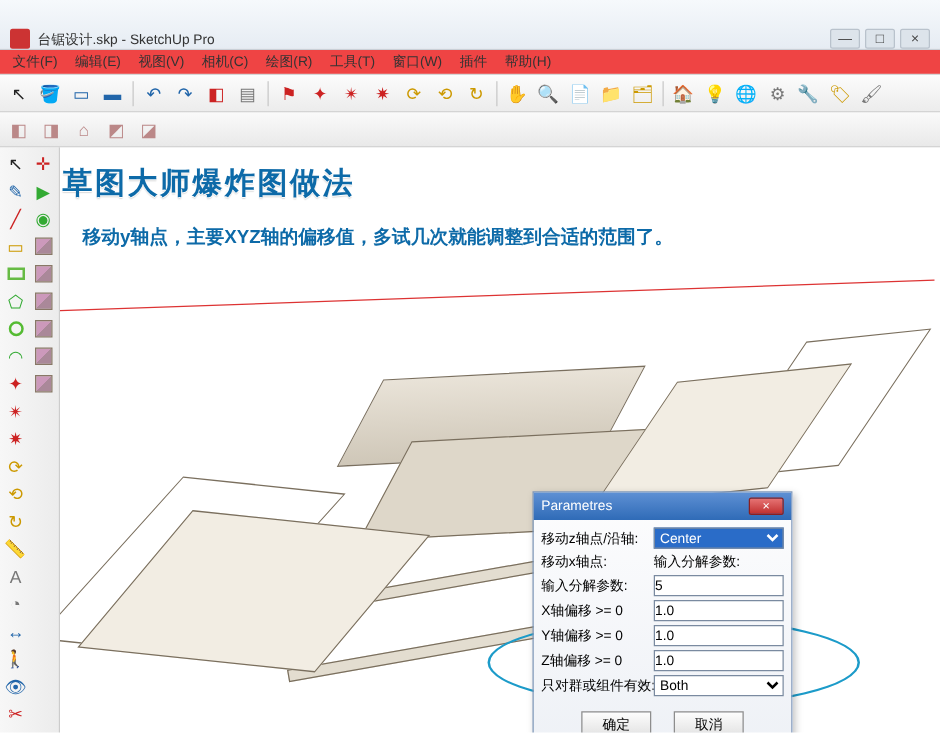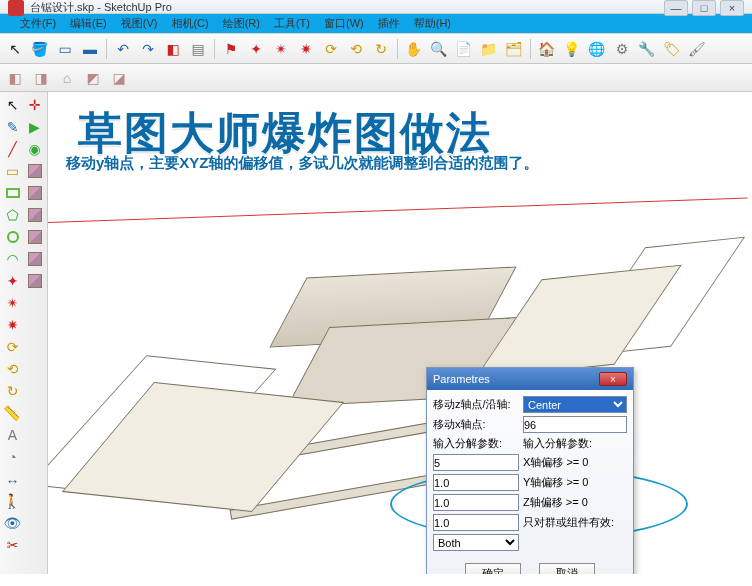--- a/index.html
+++ b/index.html
@@ -1,39 +1,39 @@
 <!DOCTYPE html>
 <html><head>
 <meta charset="utf-8">
 <style>
 * { margin: 0; padding: 0; box-sizing: border-box; font-family: "Microsoft YaHei", Arial, sans-serif; font-size: 11px; }
 body { width: 752px; height: 586px; overflow: hidden; background: #fff; }
 
-.titlebar { height: 14px; background: linear-gradient(#f6f9fc,#e6ecf3); display:flex; align-items:flex-start; padding:0 8px; border-bottom:1px solid #c9cfd6; }
+.titlebar { height: 40px; background: linear-gradient(#f6f9fc,#e6ecf3); display:flex; align-items:flex-end; padding:0 8px; border-bottom:1px solid #c9cfd6; }
 .titlebar .appicon { width:16px; height:16px; background:#c33; border-radius:2px; margin-right:6px; }
 .titlebar .title { color:#333; }
 .titlebar .winbtns { margin-left:auto; display:flex; gap:4px; }
 .titlebar .winbtns span { width:24px; height:16px; background:#dde4eb; border:1px solid #b9c2cc; border-radius:2px; display:flex; align-items:center; justify-content:center; color:#444; cursor:pointer; }
 
-.menubar { height: 20px; background:#0ea5e9; display:flex; align-items:center; padding:0 20px; gap:14px; border-bottom:1px solid #d6d6d6; color:#333; }
+.menubar { height: 20px; background:#ef4444; display:flex; align-items:center; padding:0 10px; gap:14px; border-bottom:1px solid #d6d6d6; color:#333; }
 .menubar span { cursor:pointer; }
 
 .toolbar { height: 30px; background:linear-gradient(#fcfcfc,#ececec); border-bottom:1px solid #c7c7c7; display:flex; align-items:center; padding:0 4px; gap:3px; }
 .toolbar .tb, .toolbar2 .tb { width:22px; height:22px; border:1px solid transparent; border-radius:2px; display:flex; align-items:center; justify-content:center; cursor:pointer; }
 
 .toolbar2 { height: 28px; background:linear-gradient(#fafafa,#e9e9e9); border-bottom:1px solid #c7c7c7; display:flex; align-items:center; padding:0 4px; gap:4px; }
 
 .workspace { position:relative; height: calc(586px - 26px - 20px - 30px - 28px); display:flex; }
 
 .lefttools { width:48px; background:linear-gradient(90deg,#f7f7f7,#ececec); border-right:1px solid #ccc; display:flex; flex-direction:column; flex-wrap:wrap; align-content:flex-start; padding:2px; gap:1px; overflow:hidden; }
 .lefttools .lt { width:21px; height:21px; border:1px solid transparent; display:flex; align-items:center; justify-content:center; cursor:pointer; border-radius:2px; }
 
 .canvas { flex:1; position:relative; background:#fff; overflow:hidden; }
 
-.tutorial-title { position:absolute; top:12px; left:30px; font-size:44px; font-weight:bold; color:#0d6aa8; text-shadow:0 1px 0 #fff, 0 2px 1px rgba(0,0,0,.15); letter-spacing:2px;text-align:center; }
+.tutorial-title { position:absolute; top:12px; left:2px; font-size:24px; font-weight:bold; color:#0d6aa8; text-shadow:0 1px 0 #fff, 0 2px 1px rgba(0,0,0,.15); letter-spacing:2px;text-align:center; }
 .tutorial-sub { position:absolute; top:62px; left:18px; font-size:15px; font-weight:bold; color:#0d6aa8; text-shadow:0 1px 0 #fff; }
 
 
 .axis-red { position:absolute; top:130px; left:0; width:700px; height:0; border-top:1px solid #d33; transform:rotate(-2deg); transform-origin:0 0; }
 .sketch { position:absolute; top:120px; left:40px; width:640px; height:340px; }
 .sketch .box { position:absolute; background:#f1ede5; border:1px solid #7a6f5e; }
 .sketch .b1 { left:200px; top:60px; width:210px; height:70px; transform:skew(-28deg,-3deg); background:linear-gradient(#e9e3d8,#cfc7b8); }
 .sketch .b2 { left:220px; top:110px; width:190px; height:80px; transform:skew(-28deg,-3deg); background:#ded7c9; }
 .sketch .leg1 { left:20px; top:180px; width:190px; height:110px; transform:skew(-40deg, 6deg); background:#f2ede3; }
 .sketch .leg1b { left:0px; top:150px; width:130px; height:130px; transform:skew(-42deg, 6deg); background:none; border:1px solid #7a6f5e; }
@@ -316,21 +316,20 @@
     <div class="dialog">
       <div class="dlg-title">
         <span>Parametres</span>
         <span class="close">×</span>
       </div>
       <div class="dlg-body">
         <div class="lab">移动z轴点/沿轴:</div>
         <select class="ctr"><option>Center</option></select>
 
         <div class="lab">移动x轴点:</div>
-        <input value="96" style="">
 
         <div class="lab">输入分解参数:</div>
 
         <div class="lab">输入分解参数:</div>
         <input value="5" style="">
 
         <div class="lab">X轴偏移 &gt;= 0</div>
         <input value="1.0" style="">
 
         <div class="lab">Y轴偏移 &gt;= 0</div>

